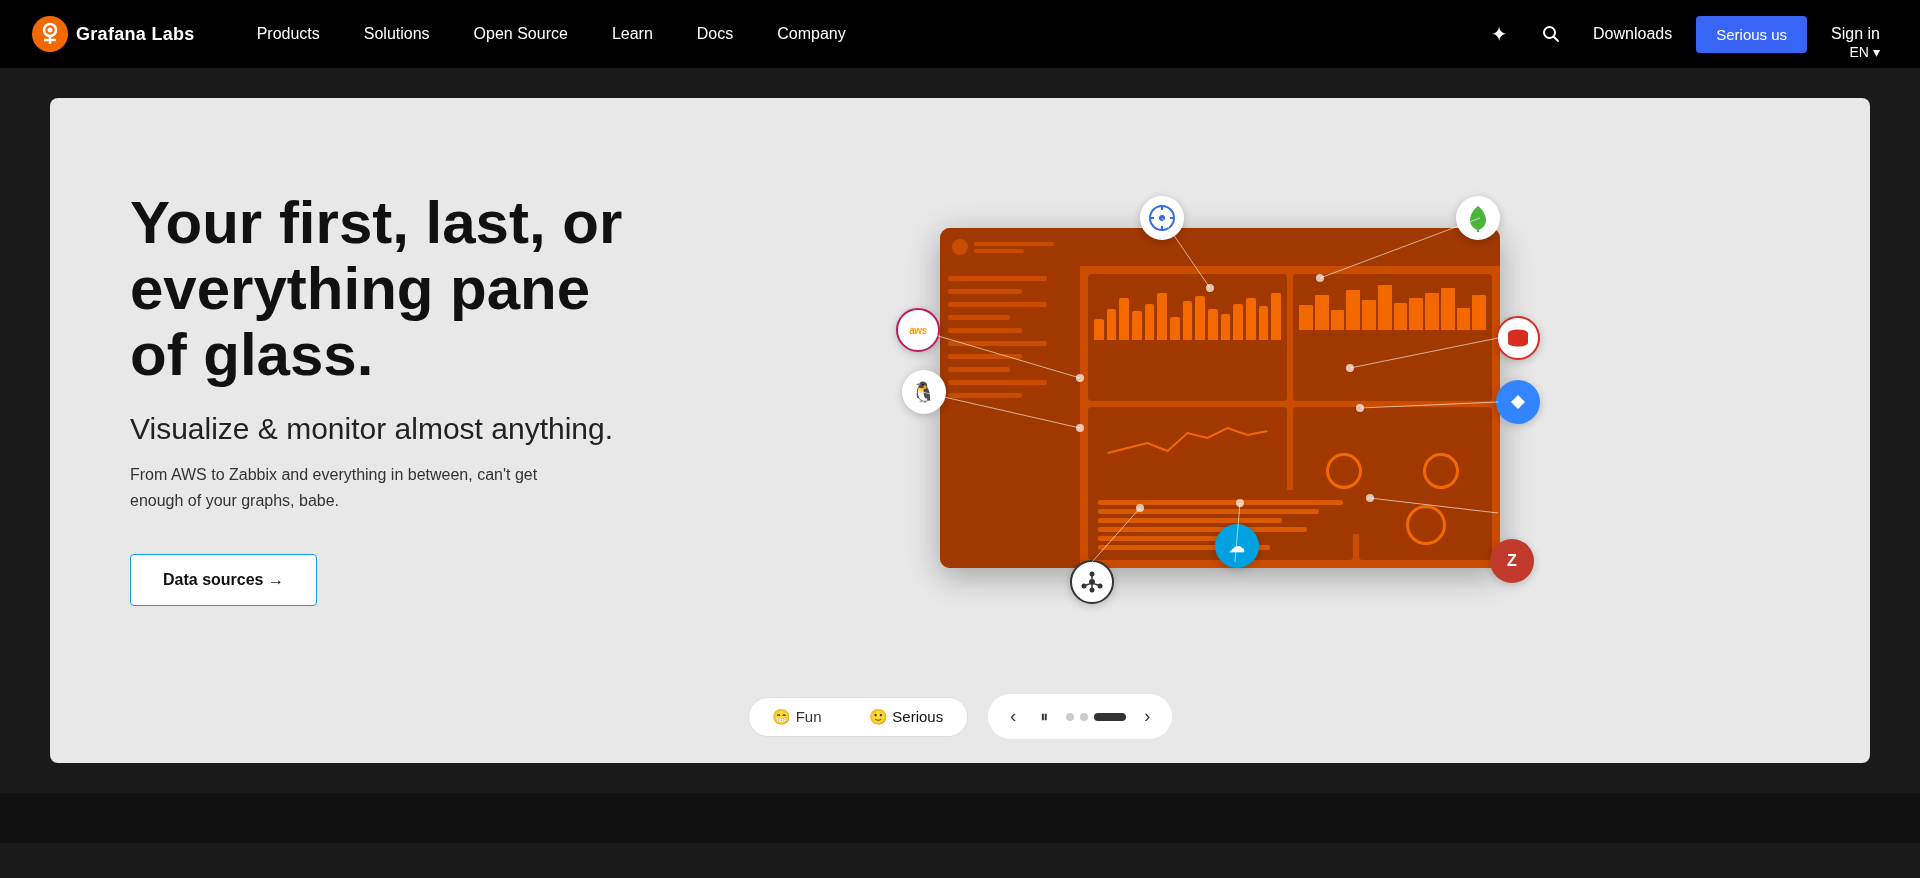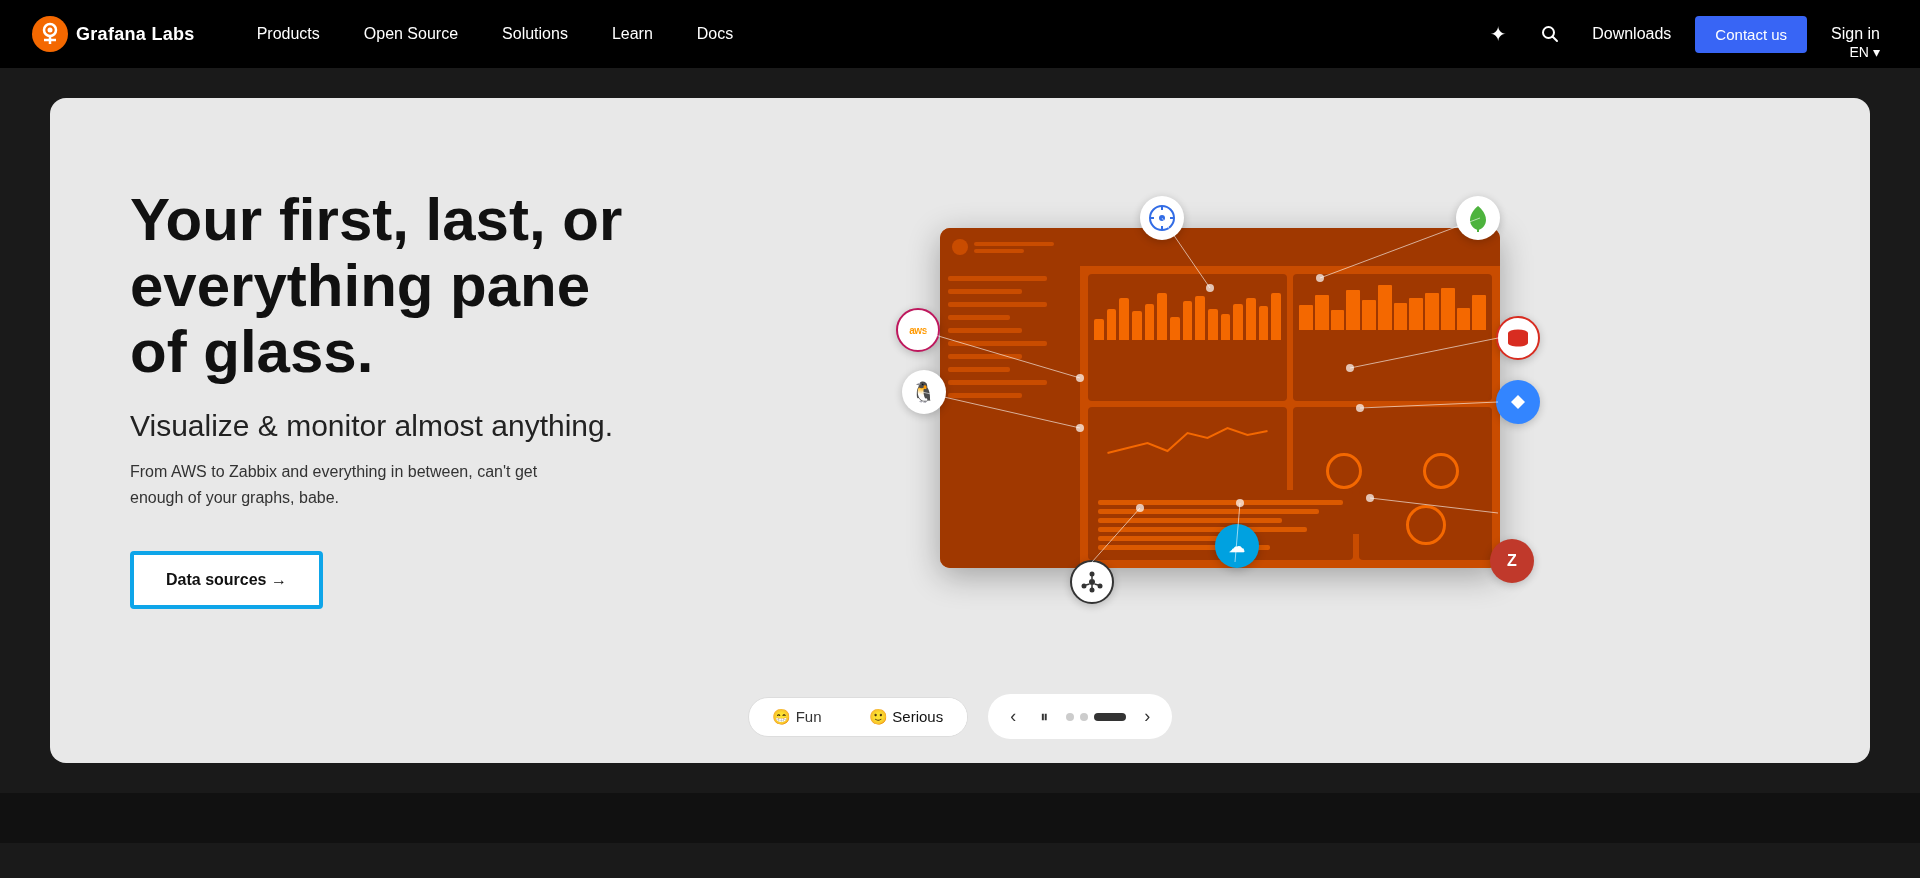--- a/index.html
+++ b/index.html
@@ -103,21 +103,21 @@
       cursor: pointer;
     }
 
     
     .hero-wrapper {
       padding: 30px 50px 30px 50px;
       background: #1a1a1a;
     }
     .hero-card {
       background: #e8e8e8;
-      border-radius: 16px;
+      border-radius: 8px;
       min-height: 660px;
       display: flex;
       flex-direction: column;
       overflow: hidden;
       position: relative;
     }
     .hero-content {
       display: flex;
       align-items: center;
       flex: 1;
@@ -146,21 +146,21 @@
       color: #333;
       line-height: 1.6;
       margin-bottom: 40px;
       max-width: 420px;
     }
     .hero-cta {
       display: inline-flex;
       align-items: center;
       gap: 8px;
       background: #fff;
-      border: 4px solid #0ea5e9;
+      border: 1px solid #0ea5e9;
       border-radius: 4px;
       padding: 16px 32px;
       font-size: 16px;
       font-weight: 600;
       color: #111;
       cursor: pointer;
       text-decoration: none;
     }
     .hero-image-area {
       flex: 1;
@@ -424,36 +424,37 @@
       <circle cx="18" cy="14" r="6" fill="none" stroke="#fff" stroke-width="2.5"></circle>
       <line x1="18" y1="20" x2="18" y2="28" stroke="#fff" stroke-width="2.5"></line>
       <line x1="12" y1="24" x2="24" y2="24" stroke="#fff" stroke-width="2.5"></line>
       <circle cx="18" cy="14" r="2.5" fill="#fff"></circle>
     </svg>
     <span class="nav-logo-text">Grafana Labs</span>
   </a>
 
   <div class="nav-links">
     <a class="nav-link">Products</a>
+    <a class="nav-link">Solutions</a>
     <a class="nav-link">Open Source</a>
-    <a class="nav-link">Solutions</a>
     <a class="nav-link">Learn</a>
     <a class="nav-link">Docs</a>
+    <a class="nav-link">Company</a>
   </div>
 
   <div class="nav-right">
     <button class="nav-icon-btn" style="font-size:20px; color:#fff;">✦</button>
     <button class="nav-icon-btn">
       <svg width="20" height="20" viewBox="0 0 20 20" fill="none">
         <circle cx="8.5" cy="8.5" r="5.5" stroke="#fff" stroke-width="2"></circle>
         <line x1="12.5" y1="12.5" x2="17" y2="17" stroke="#fff" stroke-width="2" stroke-linecap="round"></line>
       </svg>
     </button>
     <a class="nav-downloads">Downloads</a>
-    <button class="nav-contact-btn">Contact us</button>
+    <button class="nav-contact-btn">Serious us</button>
     <a class="nav-signin">Sign in</a>
   </div>
 
   <div class="nav-lang" style="bottom:8px;">
     <span>EN</span>
     <span>▾</span>
   </div>
 </nav>
 
 <div class="hero-wrapper">

